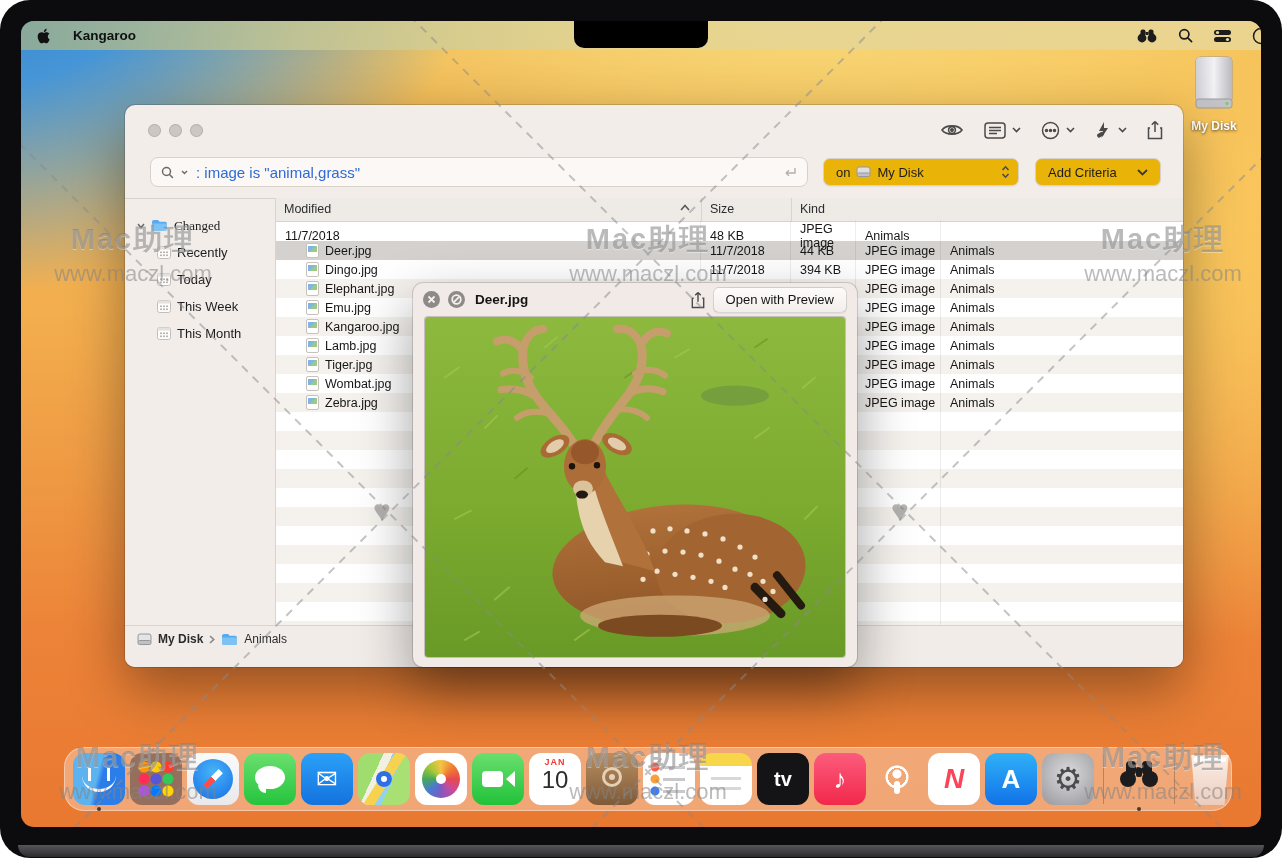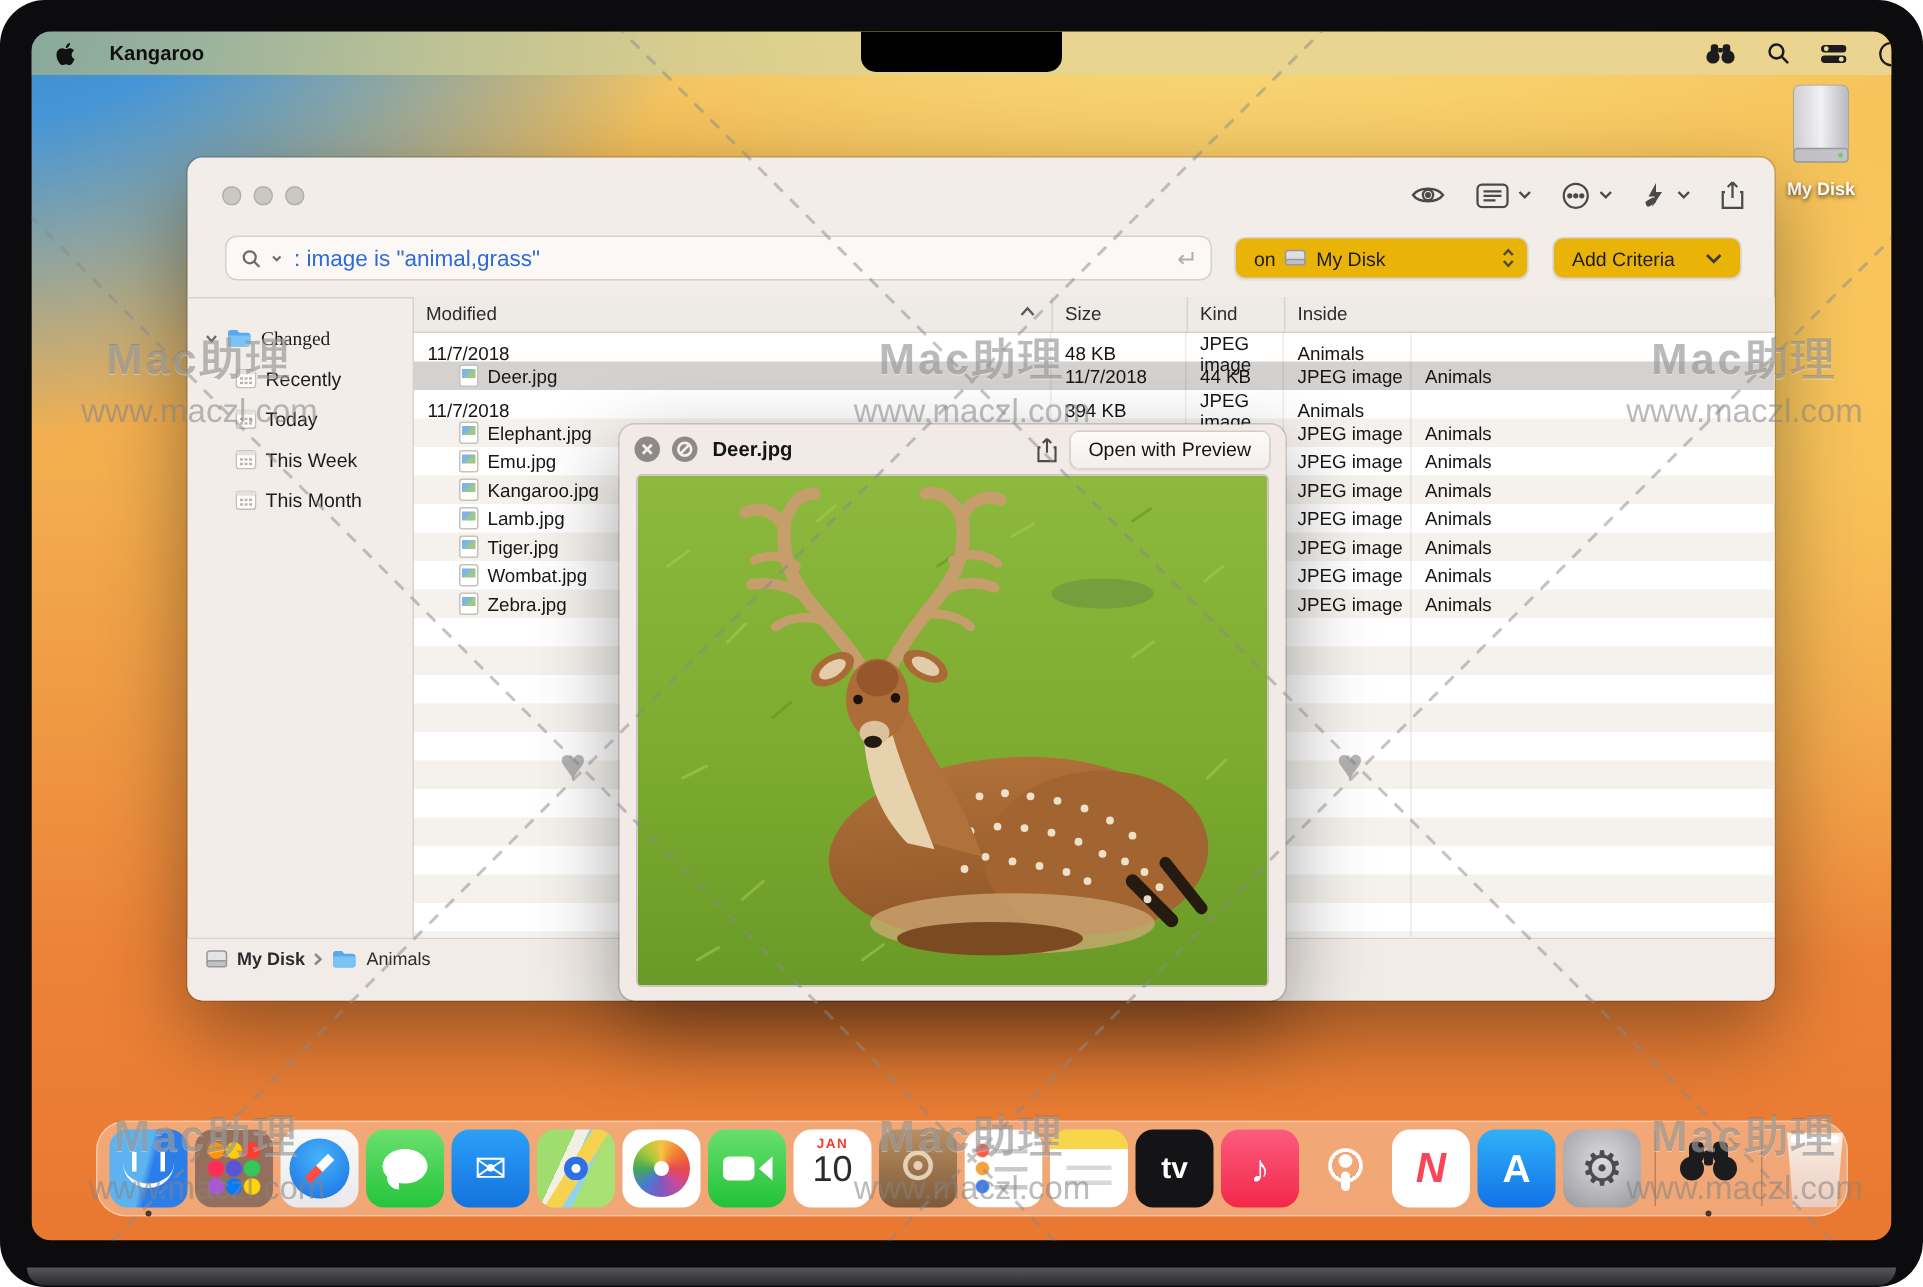--- a/index.html
+++ b/index.html
@@ -399,21 +399,20 @@
           <span>This Month</span>
         </div>
       </div>
     <div class="v-div"></div>
 
     <div class="table">
       <div class="t-head t-grid">
         <span class="hc">Modified</span>
         <span class="hc">Size</span>
         <span class="hc">Kind</span>
-        <span class="hc">Inside</span>
         <span class="sort">
           <svg width="10" height="7" viewBox="0 0 10 7" fill="none" stroke="#5a5a5c" stroke-width="1.6">
               <path d="M1 6 L5 1.5 L9 6"></path>
             </svg>
         </span>
       </div>
       <div id="file-rows">
           <div class="f-row t-grid">
             <span class="c-plain">11/7/2018</span>
             <span class="c-plain">48 KB</span>
@@ -424,20 +423,24 @@
             <span class="c-name">
               <span class="file-ico"></span>
               <span>Deer.jpg</span>
             </span>
             <span class="c-plain">11/7/2018</span>
             <span class="c-plain">44 KB</span>
             <span class="c-plain">JPEG image</span>
             <span class="c-plain">Animals</span>
           </div>
           <div class="f-row t-grid">
+            <span class="c-name">
+              <span class="file-ico"></span>
+              <span>Dingo.jpg</span>
+            </span>
             <span class="c-plain">11/7/2018</span>
             <span class="c-plain">394 KB</span>
             <span class="c-plain">JPEG image</span>
             <span class="c-plain">Animals</span>
           </div>
           <div class="f-row t-grid alt">
             <span class="c-name">
               <span class="file-ico"></span>
               <span>Elephant.jpg</span>
             </span>

